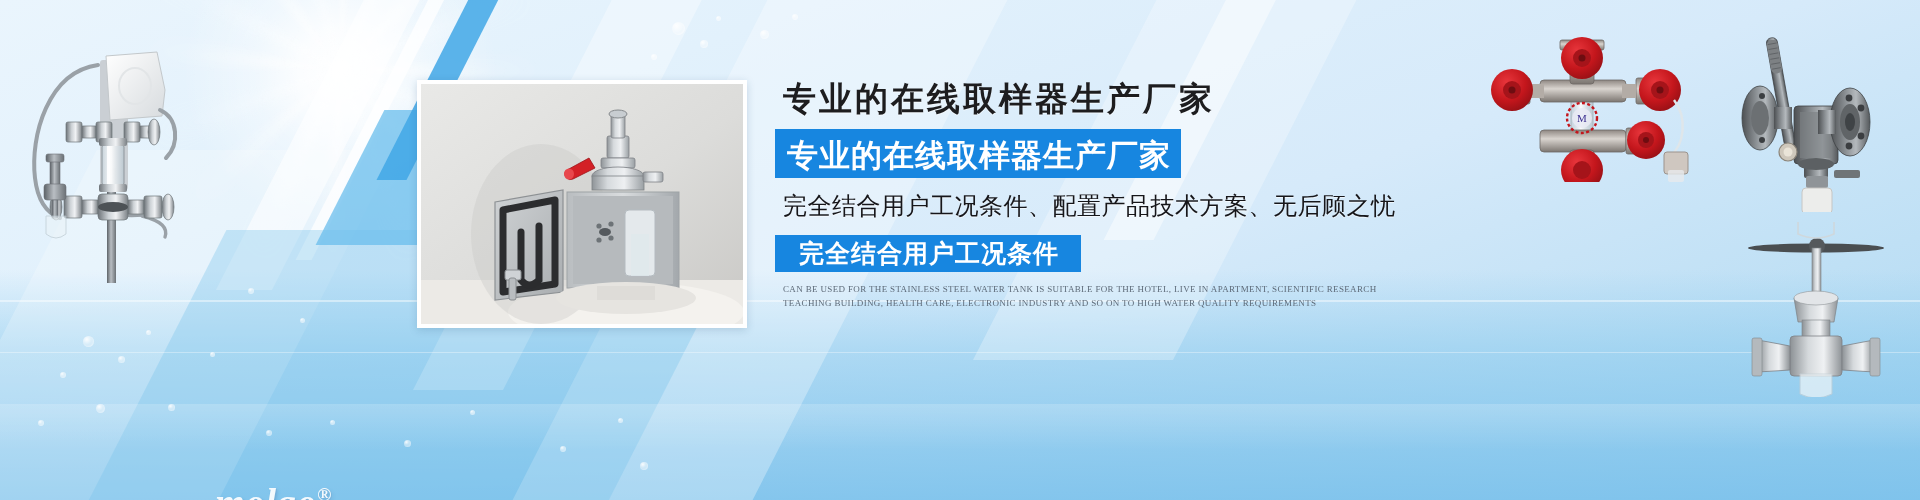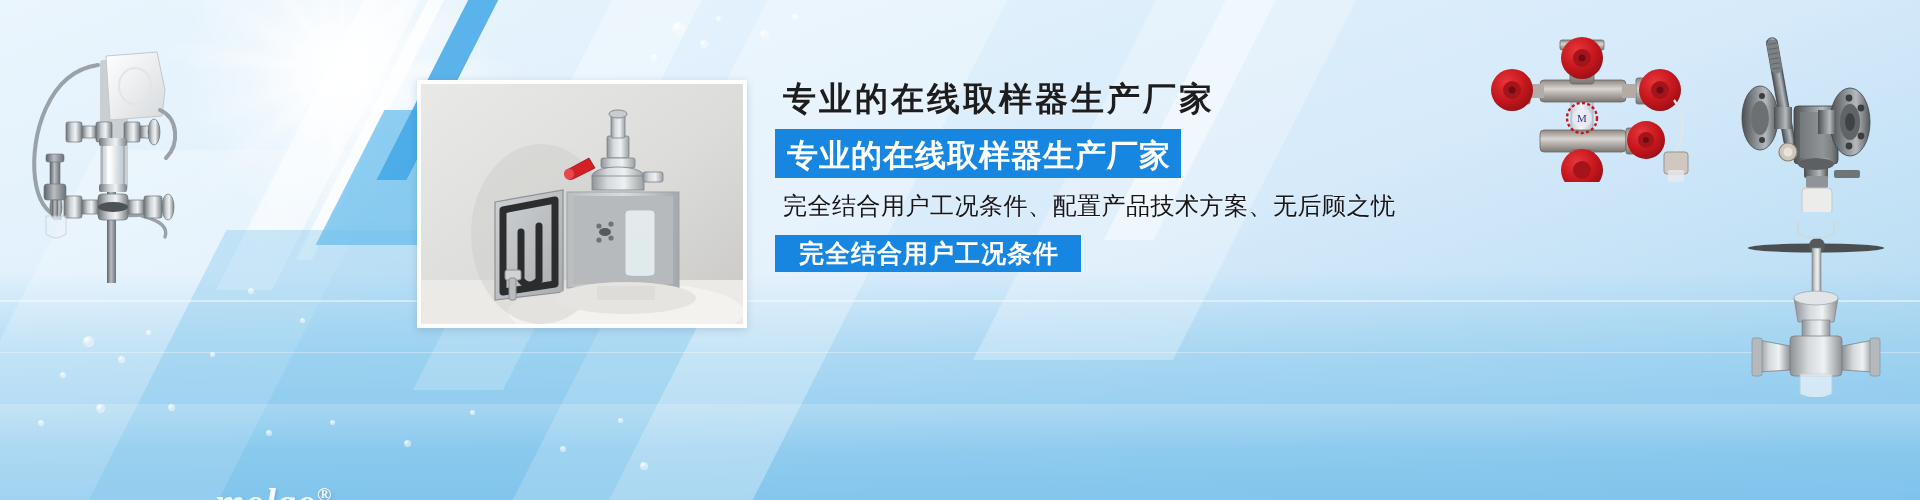--- a/index.html
+++ b/index.html
@@ -481,19 +481,20 @@
     <path d="M84 152 L84 172 Q100 180 116 172 L116 152 Z" fill="#eef5f8" opacity=".7" stroke="#c3ced4" stroke-width="1"></path>
 
     <path d="M82 0 L82 12 Q100 20 118 12 L118 0" fill="none" stroke="#cfd8dd" stroke-width="1.6"></path>
   </svg>
 
   <div id="text-block">
     <div id="company-title">专业的在线取样器生产厂家</div>
     <div><span class="hl-bar" id="headline-1">专业的在线取样器生产厂家</span></div>
     <div id="subline">完全结合用户工况条件、配置产品技术方案、无后顾之忧</div>
     <div><span class="hl-bar" id="headline-2">完全结合用户工况条件</span></div>
+    <div id="eng-caption">CAN BE USED FOR THE STAINLESS STEEL WATER TANK IS SUITABLE FOR THE HOTEL, LIVE IN APARTMENT, SCIENTIFIC RESEARCH TEACHING BUILDING, HEALTH CARE, ELECTRONIC INDUSTRY AND SO ON TO HIGH WATER QUALITY REQUIREMENTS</div>
   </div>
 
   <div id="watermark">
     <span>molqo</span><span class="reg">®</span>
   </div>
 
 </div>
 
 </body></html>

